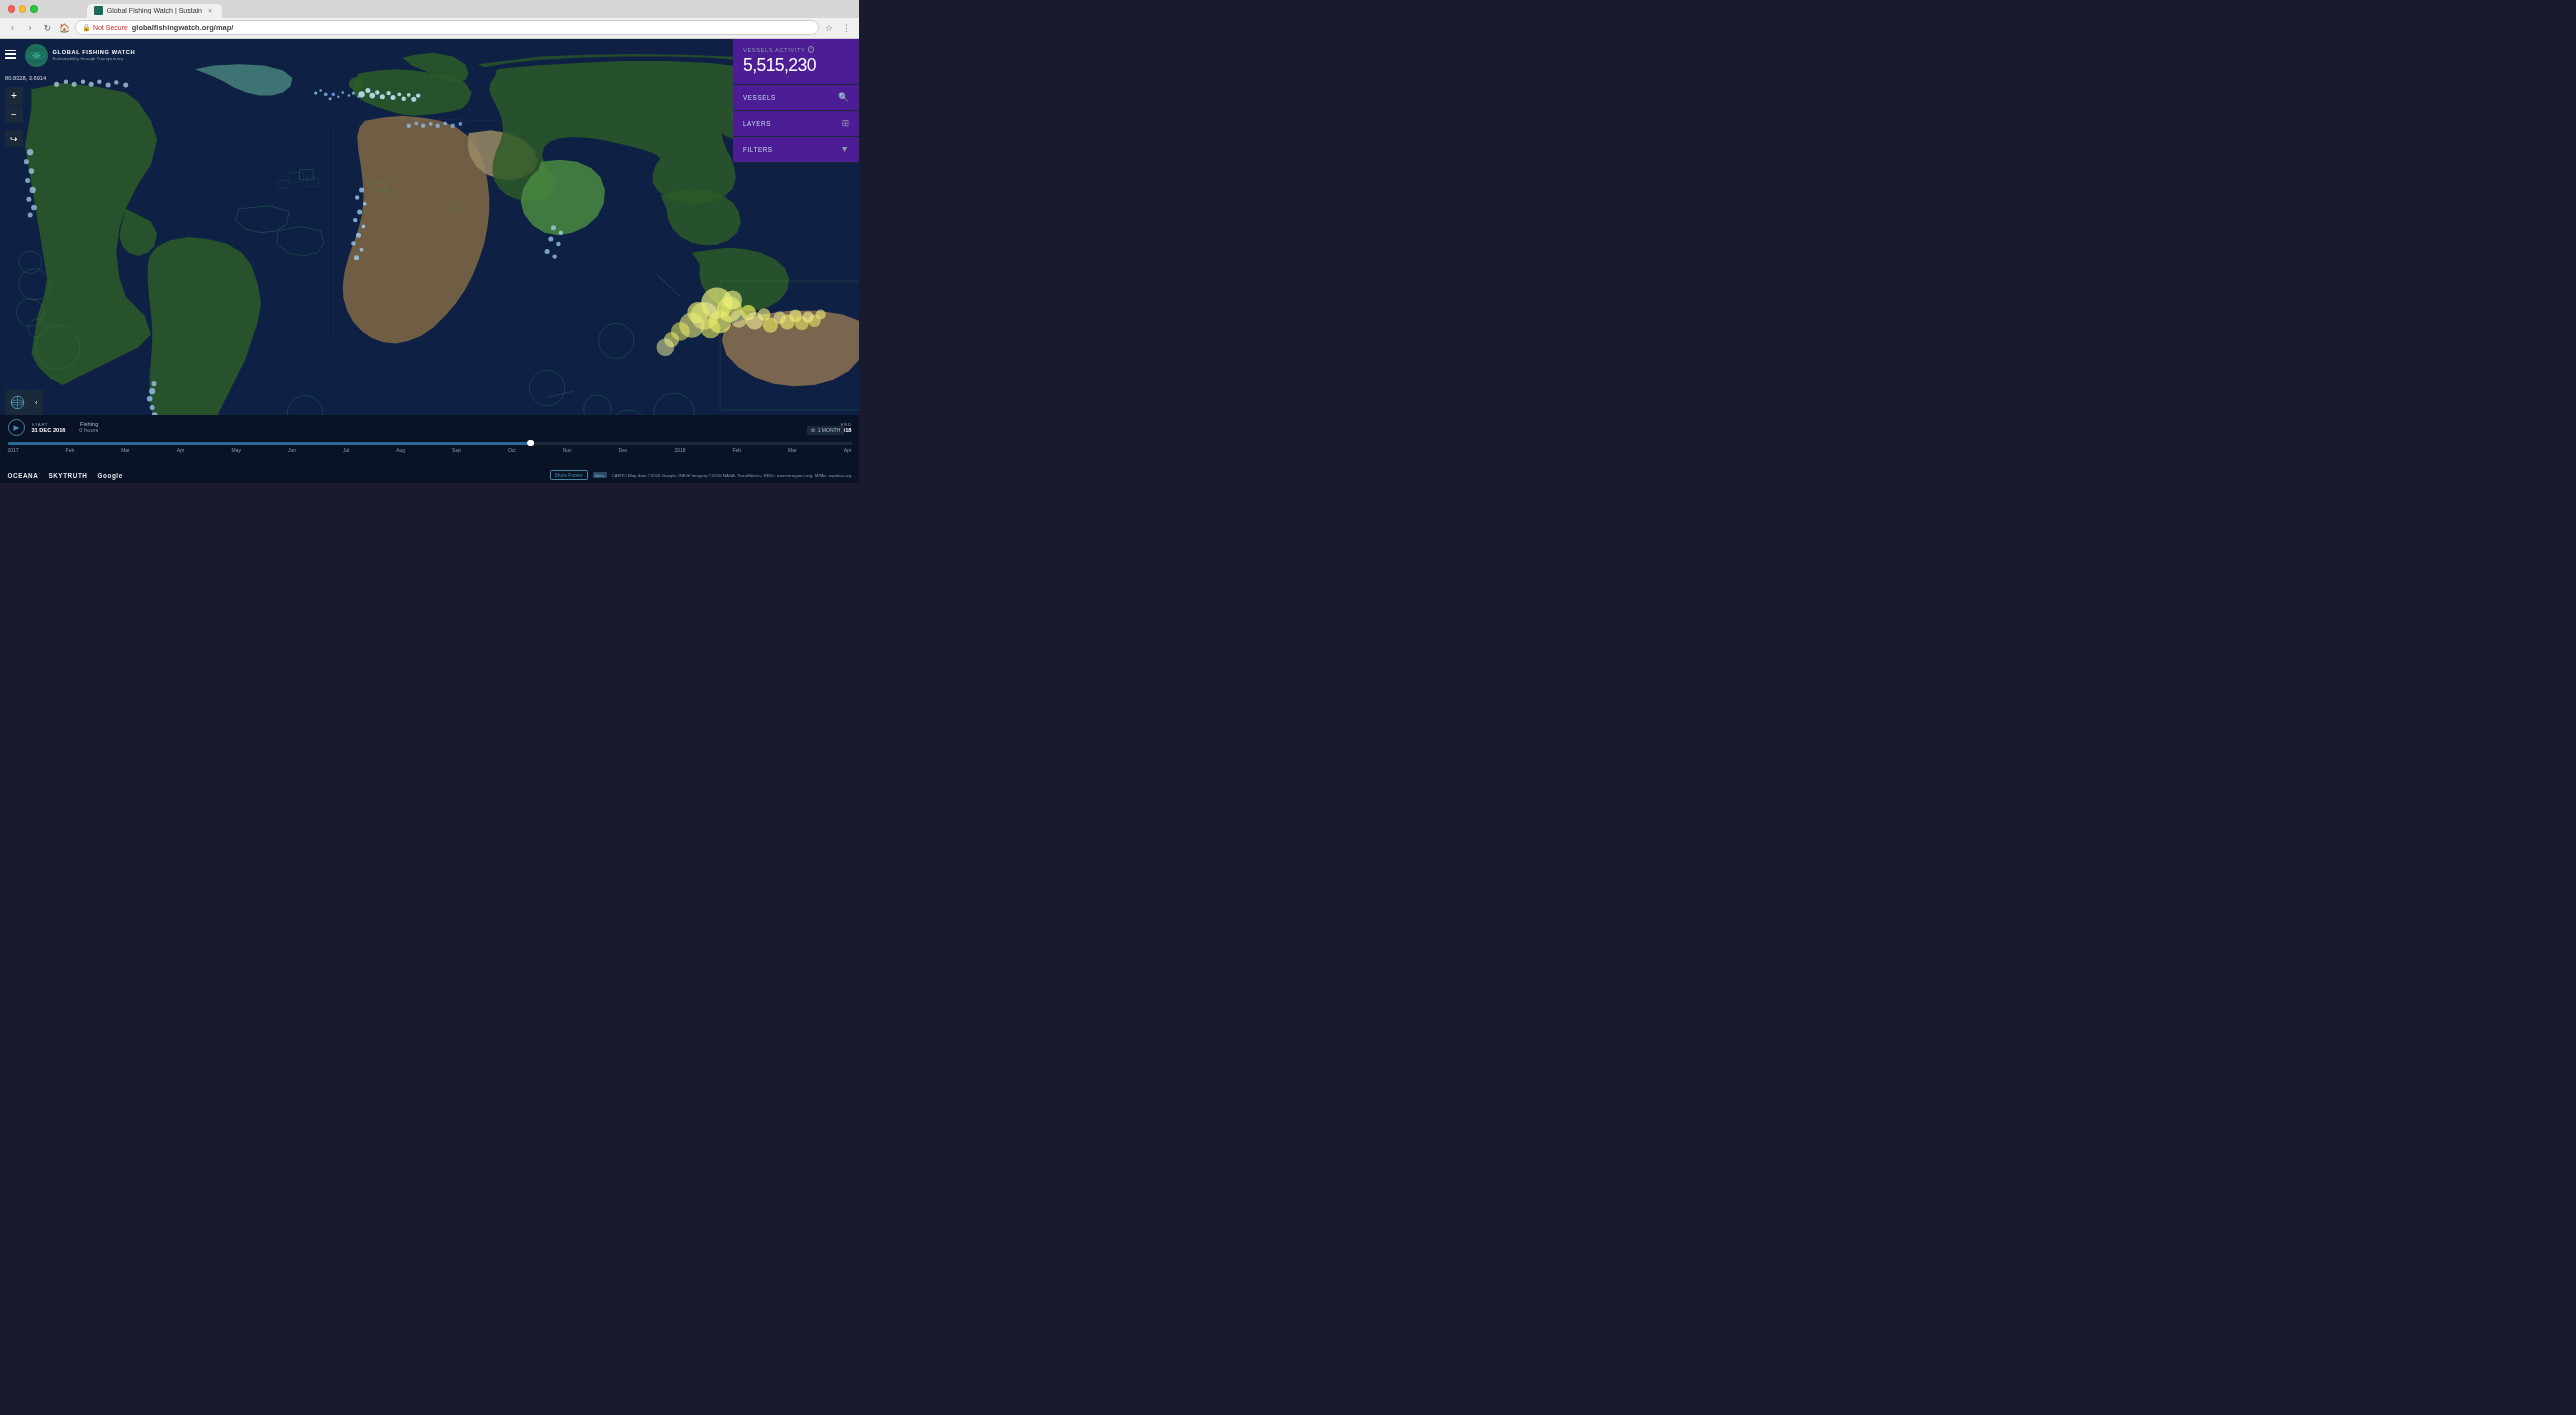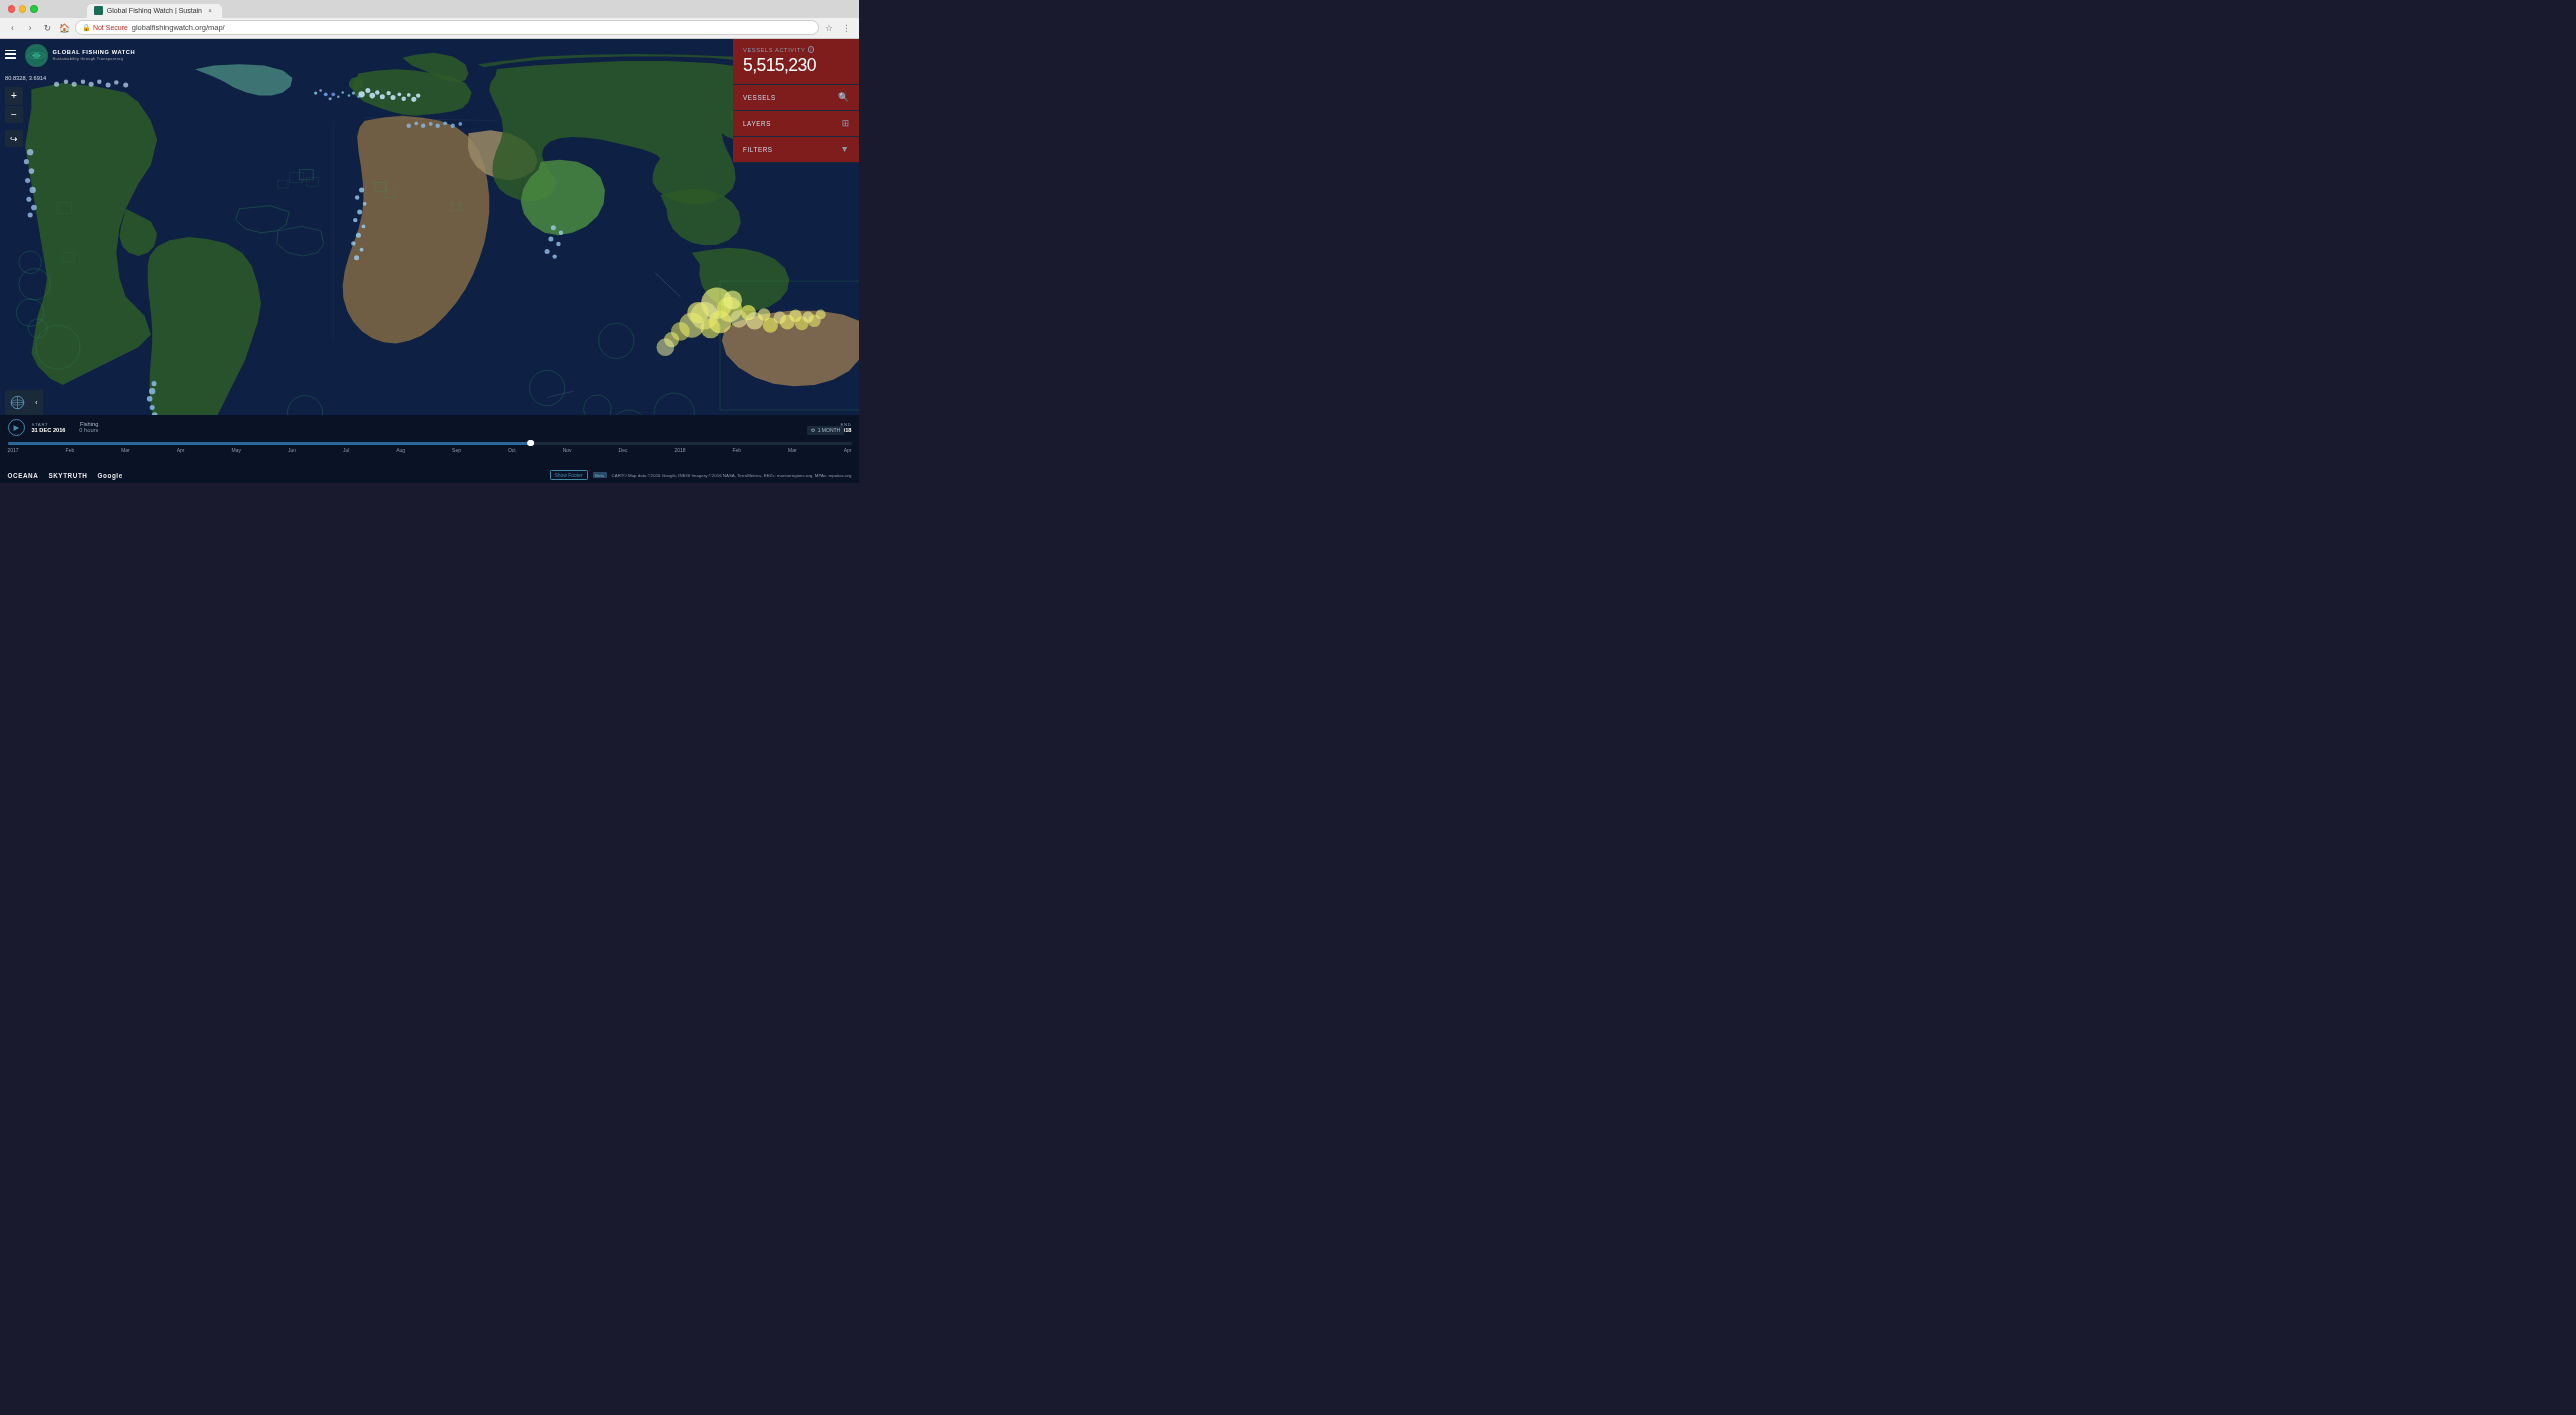--- a/index.html
+++ b/index.html
@@ -106,20 +106,21 @@
     .not-secure {
       color: #c62828;
       font-size: 7px;
       display: flex;
       align-items: center;
       gap: 1.9px;
     }
     .url-text {
       color: #444;
       font-size: 7.5px;
+      font-weight: bold;
     }
     .toolbar-actions {
       display: flex;
       gap: 2.5px;
     }
 
     
     .map-container {
       position: relative;
       width: 100%;
@@ -242,21 +243,21 @@
       border-radius: 1.3px;
       margin-top: 5px;
     }
 
     
     .right-panel {
       position: absolute;
       top: 0;
       right: 0;
       width: 126px;
-      background: #7f1d1d;
+      background: #4c1d95;
       z-index: 10;
       color: white;
     }
     .vessels-activity {
       padding: 7.5px 10px;
       border-bottom: 0.6px solid #1a2a3a;
     }
     .vessels-activity-label {
       font-size: 5.7px;
       letter-spacing: 0.6px;

